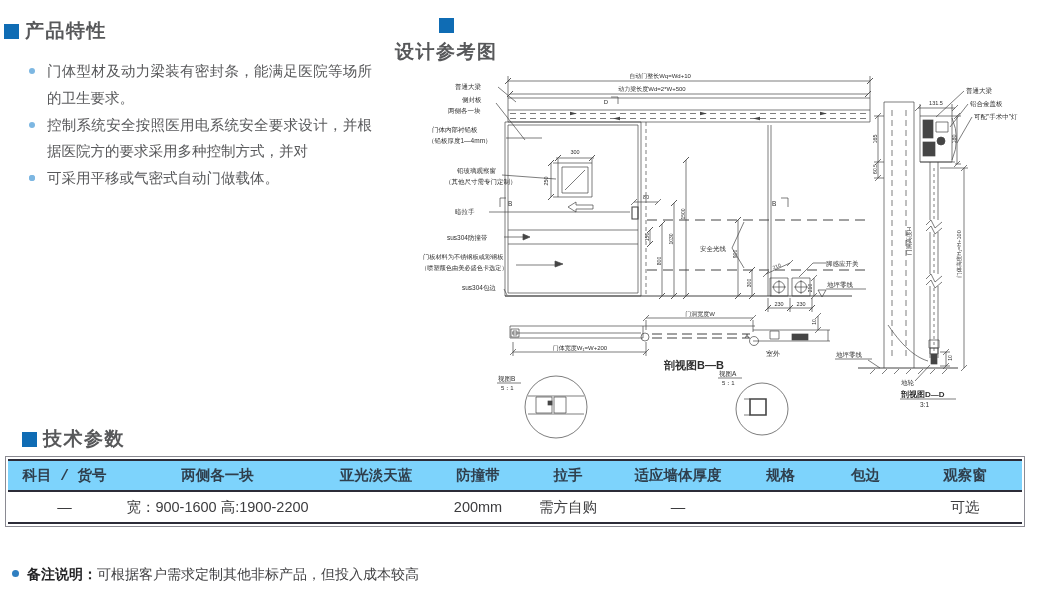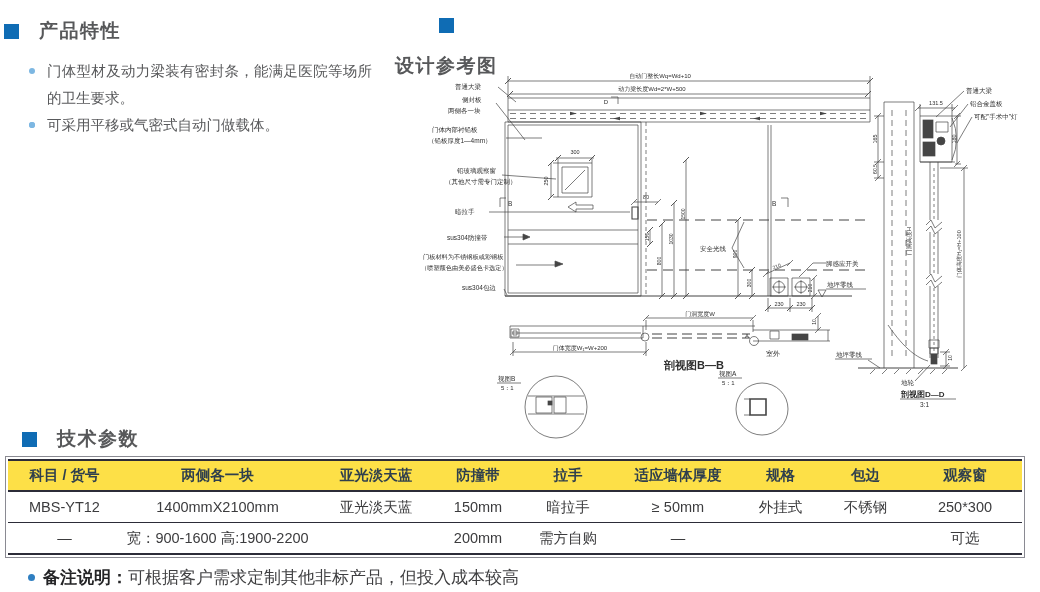--- a/index.html
+++ b/index.html
@@ -1,60 +1,61 @@
 <!DOCTYPE html>
 <html><head>
 <meta charset="utf-8">
 <style>
   html,body{margin:0;padding:0;background:#fff;}
   .page{position:relative;width:1040px;height:592px;background:#ffffff;overflow:hidden;
         font-family:"Liberation Sans","DejaVu Sans",sans-serif;}
   
-  .sec-head{position:absolute;display:flex;align-items:center;gap:20px;text-align:right;}
+  .sec-head{position:absolute;display:flex;align-items:center;gap:6px;text-align:right;}
   .sq{width:15px;height:15px;background:#0f6cb4;flex:0 0 auto;}
   .sec-title{font-size:19px;font-weight:bold;color:#57585a;letter-spacing:1.5px;}
   
   .features{position:absolute;left:28px;top:58px;width:344px;margin:0;padding:0;list-style:none;}
   .features li{position:relative;padding-left:19px;font-size:14.5px;line-height:26.8px;
                color:#58595b;text-align:justify;}
   .features .dot{position:absolute;left:1px;top:10px;width:6px;height:6px;border-radius:50%;
                  background:#7db7e2;}
   
   .spec-wrap{position:absolute;left:5px;top:456px;width:1014px;border:1px solid #8a8a92;
              padding:2px;background:#fff;}
   .tbl{border-top:2px solid #2c2c38;border-bottom:2px solid #2c2c38;}
   .trow{display:grid;grid-template-columns:113px 193px 124px 80px 100px 120px 85px 85px 114px;
         align-items:center;}
-  .thead{background:#fde047;height:29px;border-bottom:2px solid #2c2c38;}
+  .thead{background:#7dd3fc;height:29px;border-bottom:2px solid #2c2c38;font-family:Liberation Mono, monospace;}
   .thead .c{font-weight:600;color:#2f3f4d;}
   .r1{height:30px;border-bottom:1.5px solid #2c2c38;}
   .r2{height:30px;}
   .c{text-align:center;font-size:14.5px;color:#3c3c3e;white-space:nowrap;overflow:hidden;}
   .swatch{width:105px;height:17px;border-radius:4px;margin:0 auto;}
   
-  .note{position:absolute;left:28px;top:566px;font-size:17px;color:#3f3f41;}
+  .note{position:absolute;left:12px;top:566px;font-size:14px;color:#3f3f41;}
   .note .dot{display:inline-block;width:7px;height:7px;border-radius:50%;background:#2f7fc1;
              margin-right:8px;vertical-align:2px;}
   .note b{color:#242426;}
   
   svg.dwg{position:absolute;left:390px;top:50px;}
   svg.dwg text{font-family:"Liberation Sans","DejaVu Sans",sans-serif;fill:#2e2e2e;}
 </style>
 </head>
 <body>
 
 <div class="page">
 
   <div class="sec-head" style="left:4px;top:18px;">
     <span class="sq"></span>
     <span class="sec-title">产品特性</span>
   </div>
 
   <ul class="features">
     <li><span class="dot"></span><span>门体型材及动力梁装有密封条，能满足医院等场所的卫生要求。</span></li>
+    <li><span class="dot"></span><span>控制系统安全按照医用电系统安全要求设计，并根据医院方的要求采用多种控制方式，并对</span></li>
     <li><span class="dot"></span></li>
     <li><span class="dot"></span><span>可采用平移或气密式自动门做载体。</span></li>
   </ul>
 
   <div class="sec-head" style="left:395px;top:18px;flex-direction:column;">
     <span class="sq"></span>
     <span class="sec-title">设计参考图</span>
   </div>
 
   <svg class="dwg" width="650" height="390" viewBox="390 50 650 390">
@@ -234,31 +235,20 @@
         <span class="c">科目 / 货号</span>
         <span class="c">两侧各一块</span>
         <span class="c">亚光淡天蓝</span>
         <span class="c">防撞带</span>
         <span class="c">拉手</span>
         <span class="c">适应墙体厚度</span>
         <span class="c">规格</span>
         <span class="c">包边</span>
         <span class="c">观察窗</span>
       </div>
-      <div class="trow r1">
-        <span class="c">MBS-YT12</span>
-        <span class="c">1400mmX2100mm</span>
-        <span class="c">亚光淡天蓝</span>
-        <span class="c">150mm</span>
-        <span class="c">暗拉手</span>
-        <span class="c">≥ 50mm</span>
-        <span class="c">外挂式</span>
-        <span class="c">不锈钢</span>
-        <span class="c">250*300</span>
-      </div>
       <div class="trow r2">
         <span class="c">—</span>
         <span class="c">宽：900-1600  高:1900-2200</span>
         <span class="c"><span class="swatch" style="background:#8ed1f3"></span></span>
         <span class="c">200mm</span>
         <span class="c">需方自购</span>
         <span class="c">—</span>
         <span class="c"></span>
         <span class="c"></span>
         <span class="c">可选</span>

